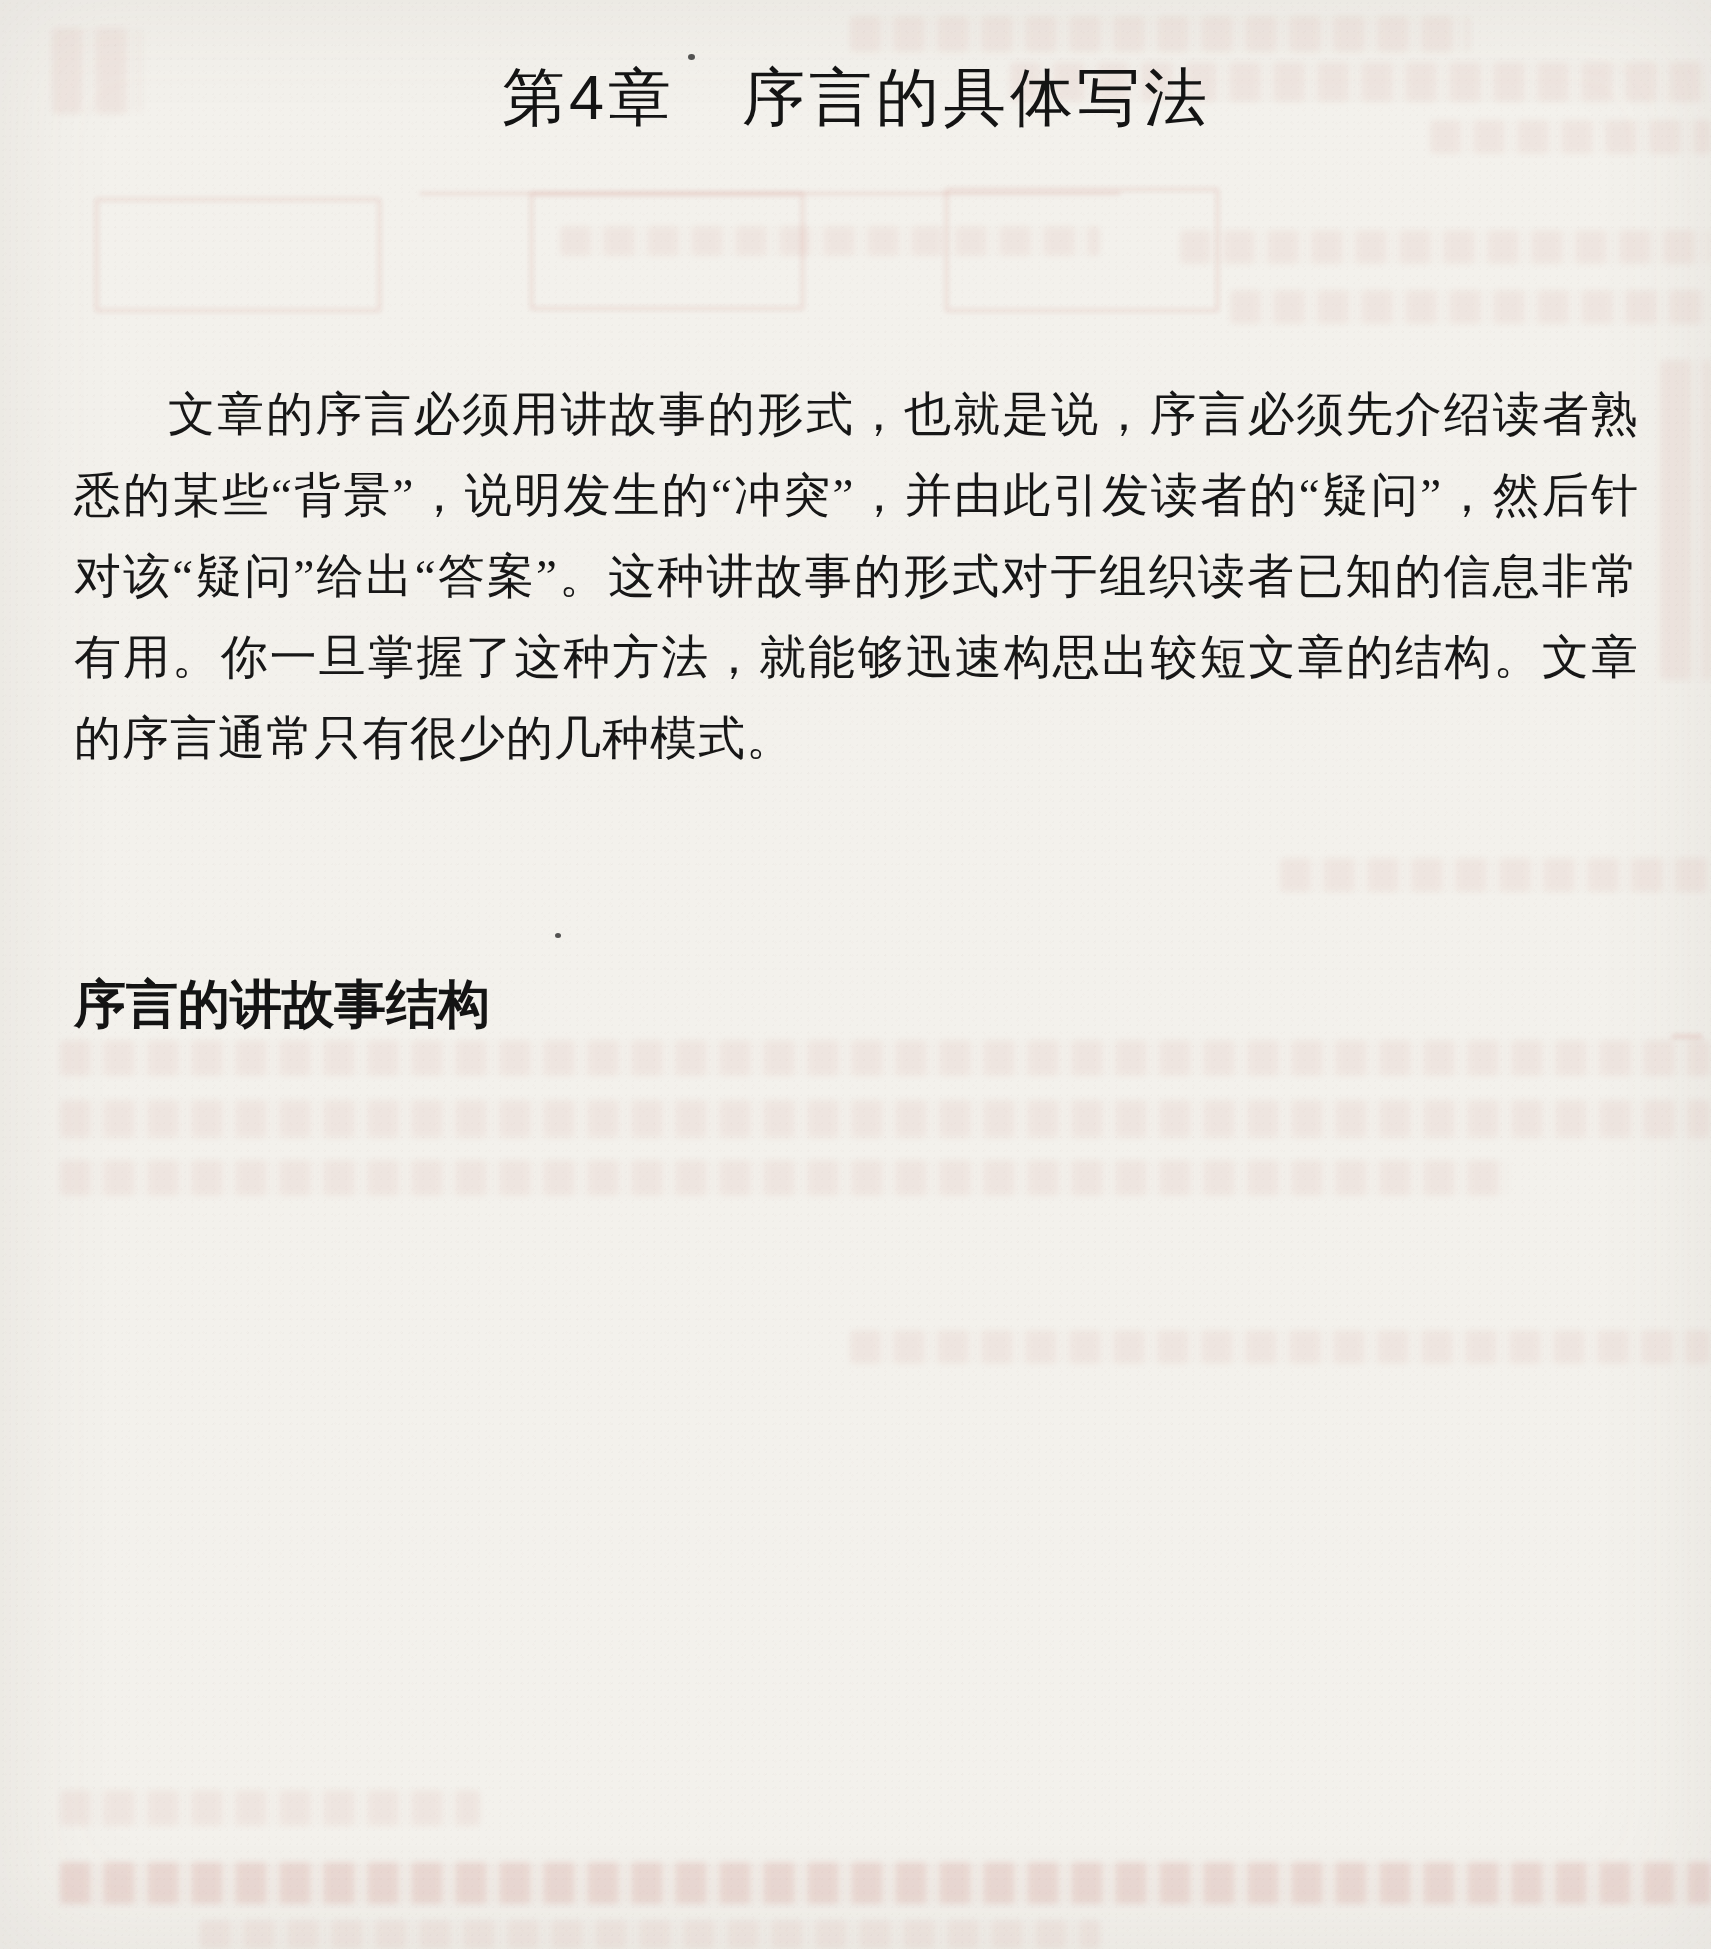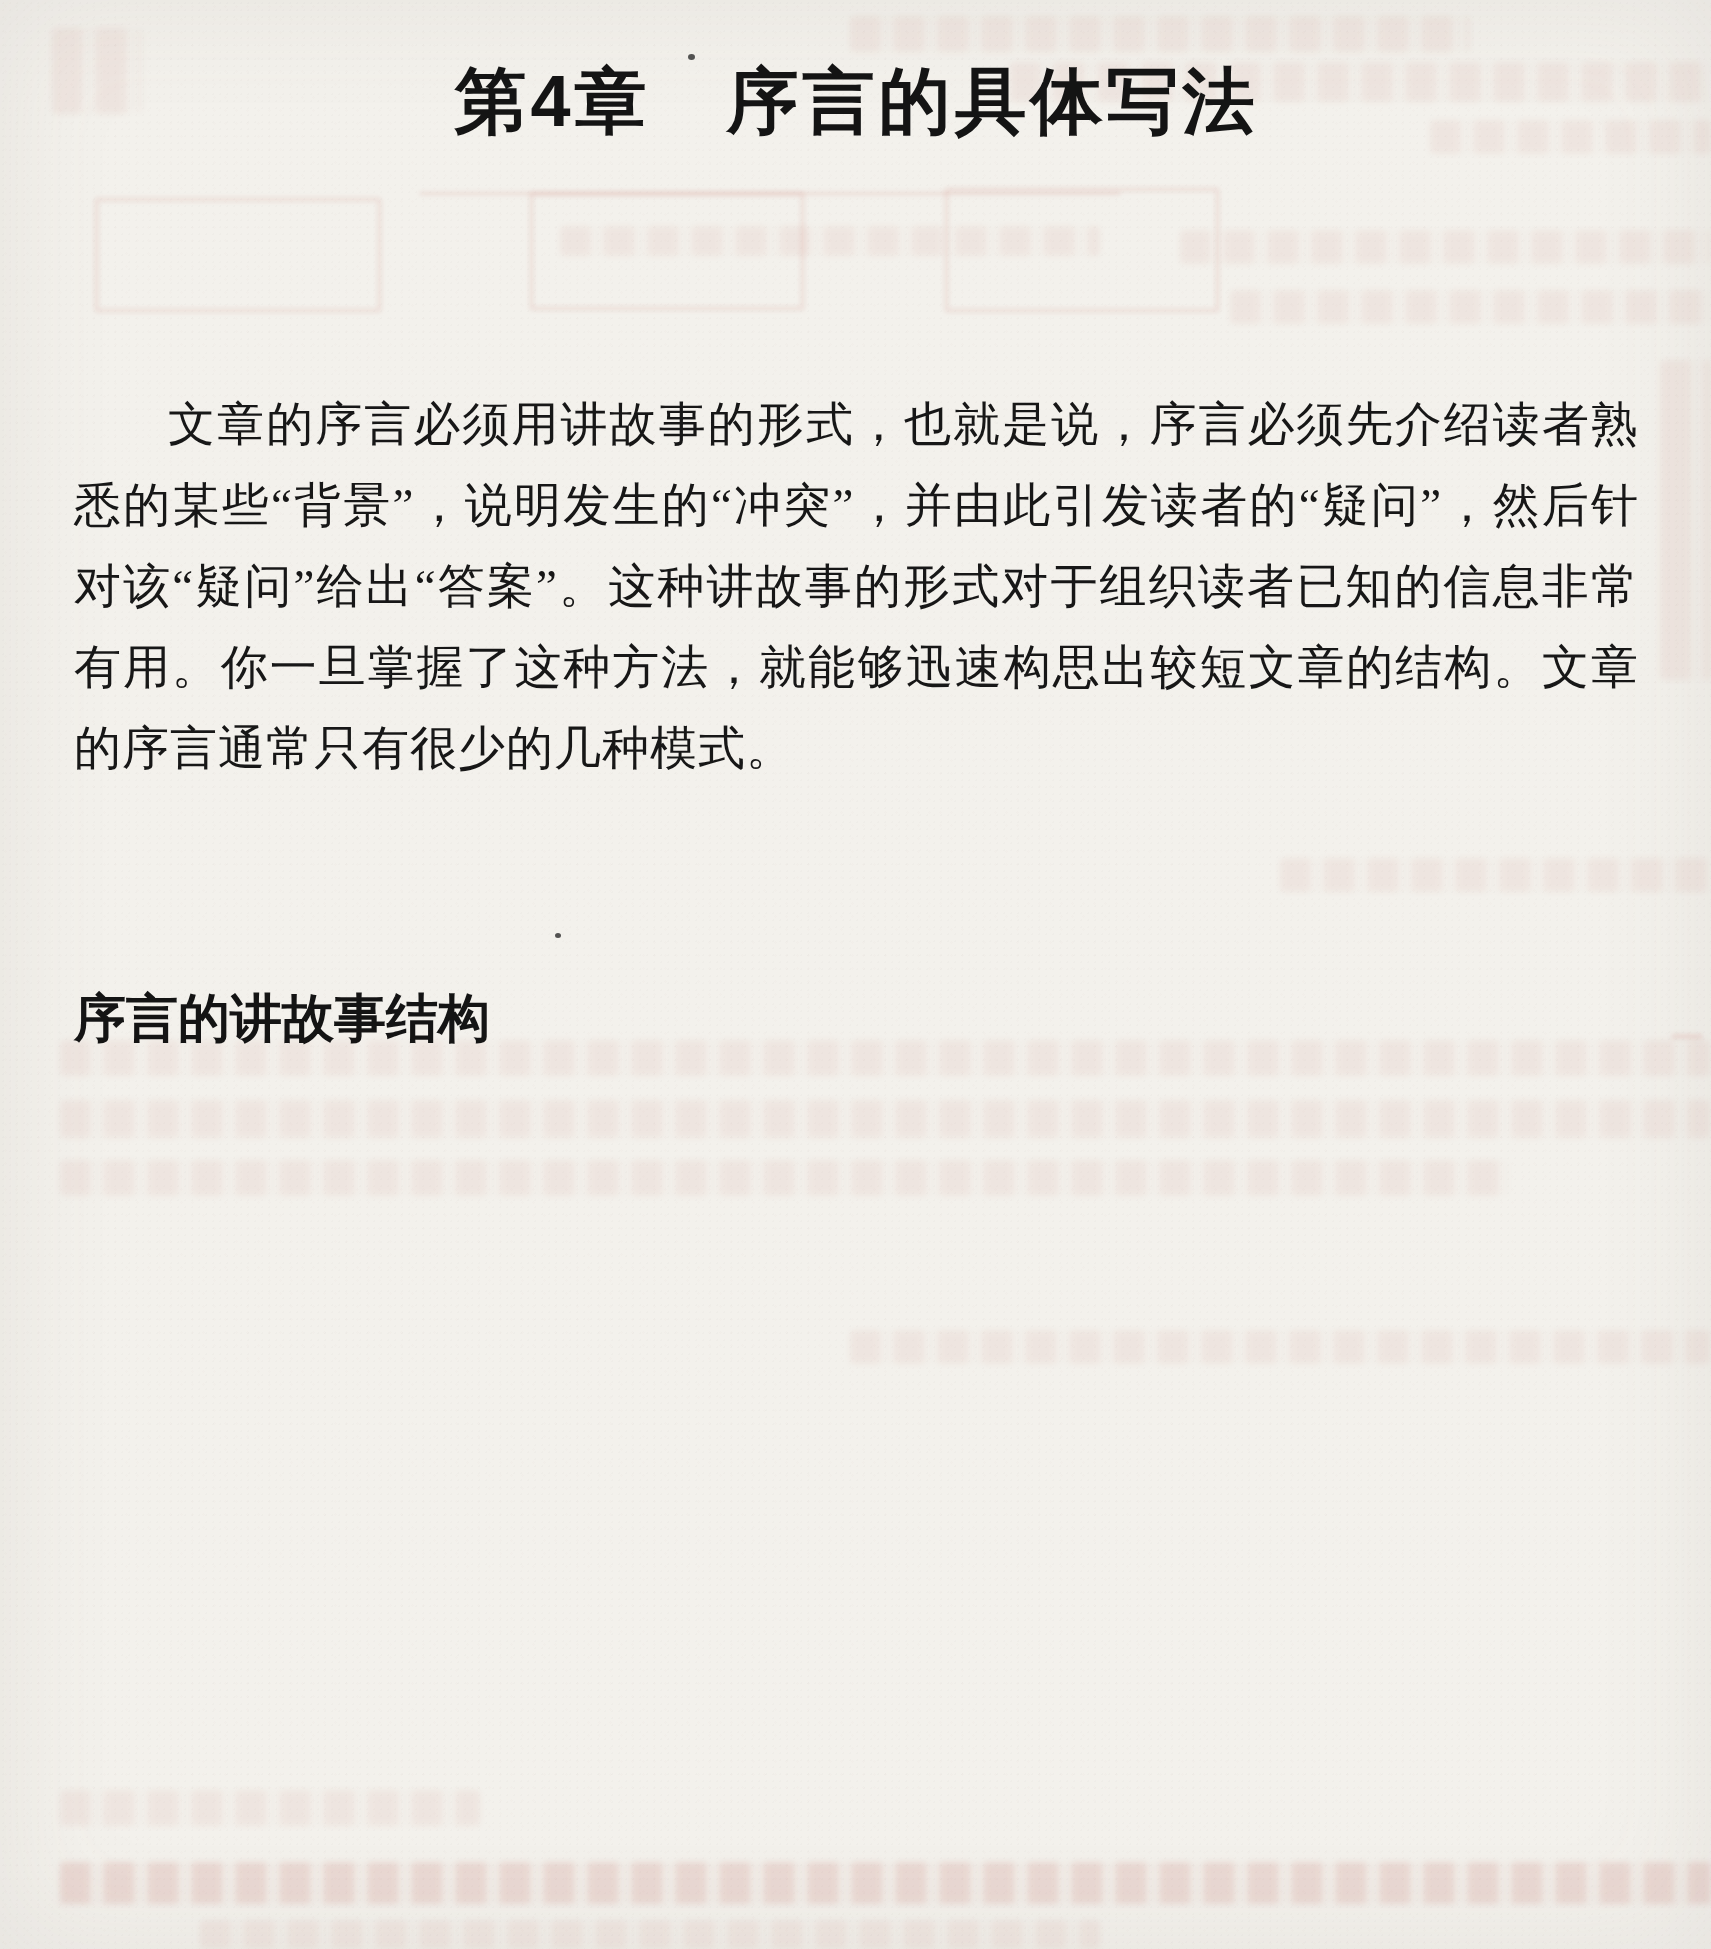--- a/index.html
+++ b/index.html
@@ -53,39 +53,39 @@
   
   .sheet {
     position: relative;
     z-index: 1;
     padding: 0 72px 0 74px;
   }
   h1.chapter-title {
     margin: 64px 0 0 0;
     text-align: center;
     font-family: "Liberation Sans", sans-serif;
-    font-weight: bold;
-    font-size: 72px;
+    font-weight: normal;
+    font-size: 63px;
     line-height: 1.05;
     letter-spacing: 4px;
     color: #141414;
   }
   .body-text p {
     margin: 0;
     font-size: 47px;
     line-height: 81px;
     color: #171717;
     text-align: justify;
     text-indent: 2em;
     letter-spacing: 1px;
   }
   .body-text { margin-top: 244px; }
   h2.section-heading {
     margin: 200px 0 0 0;
-    font-family: Liberation Serif, serif;
+    font-family: Liberation Mono, monospace;
     font-weight: bold;
     font-size: 52px;
     line-height: 1.15;
     color: #141414;
     text-align: left;
   }
   .section-text { margin-top: 82px; }
 </style>
 </head>
 <body>

